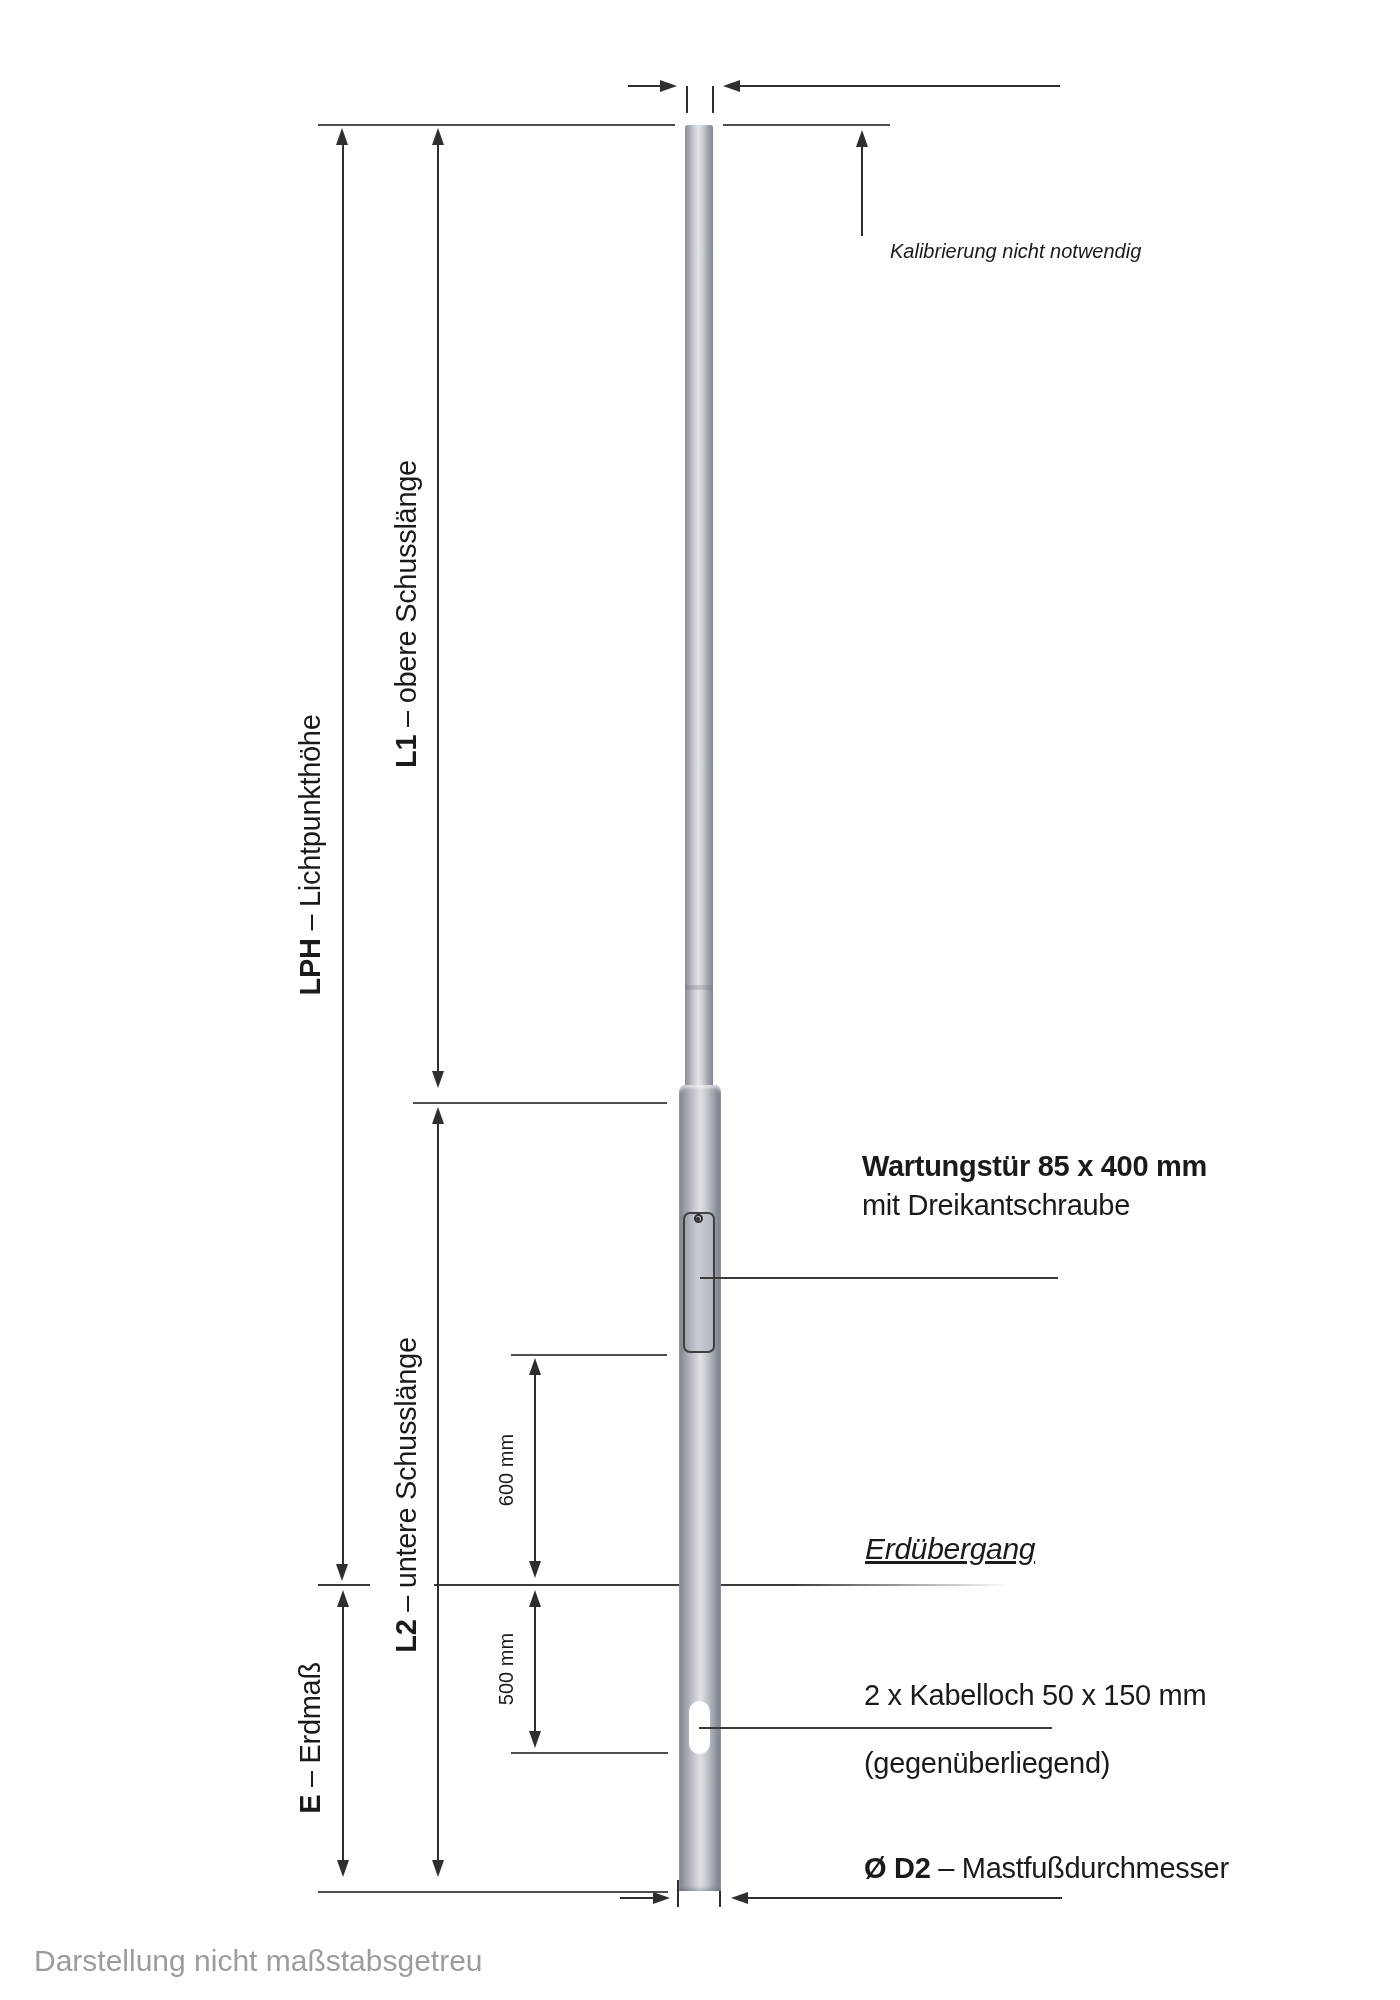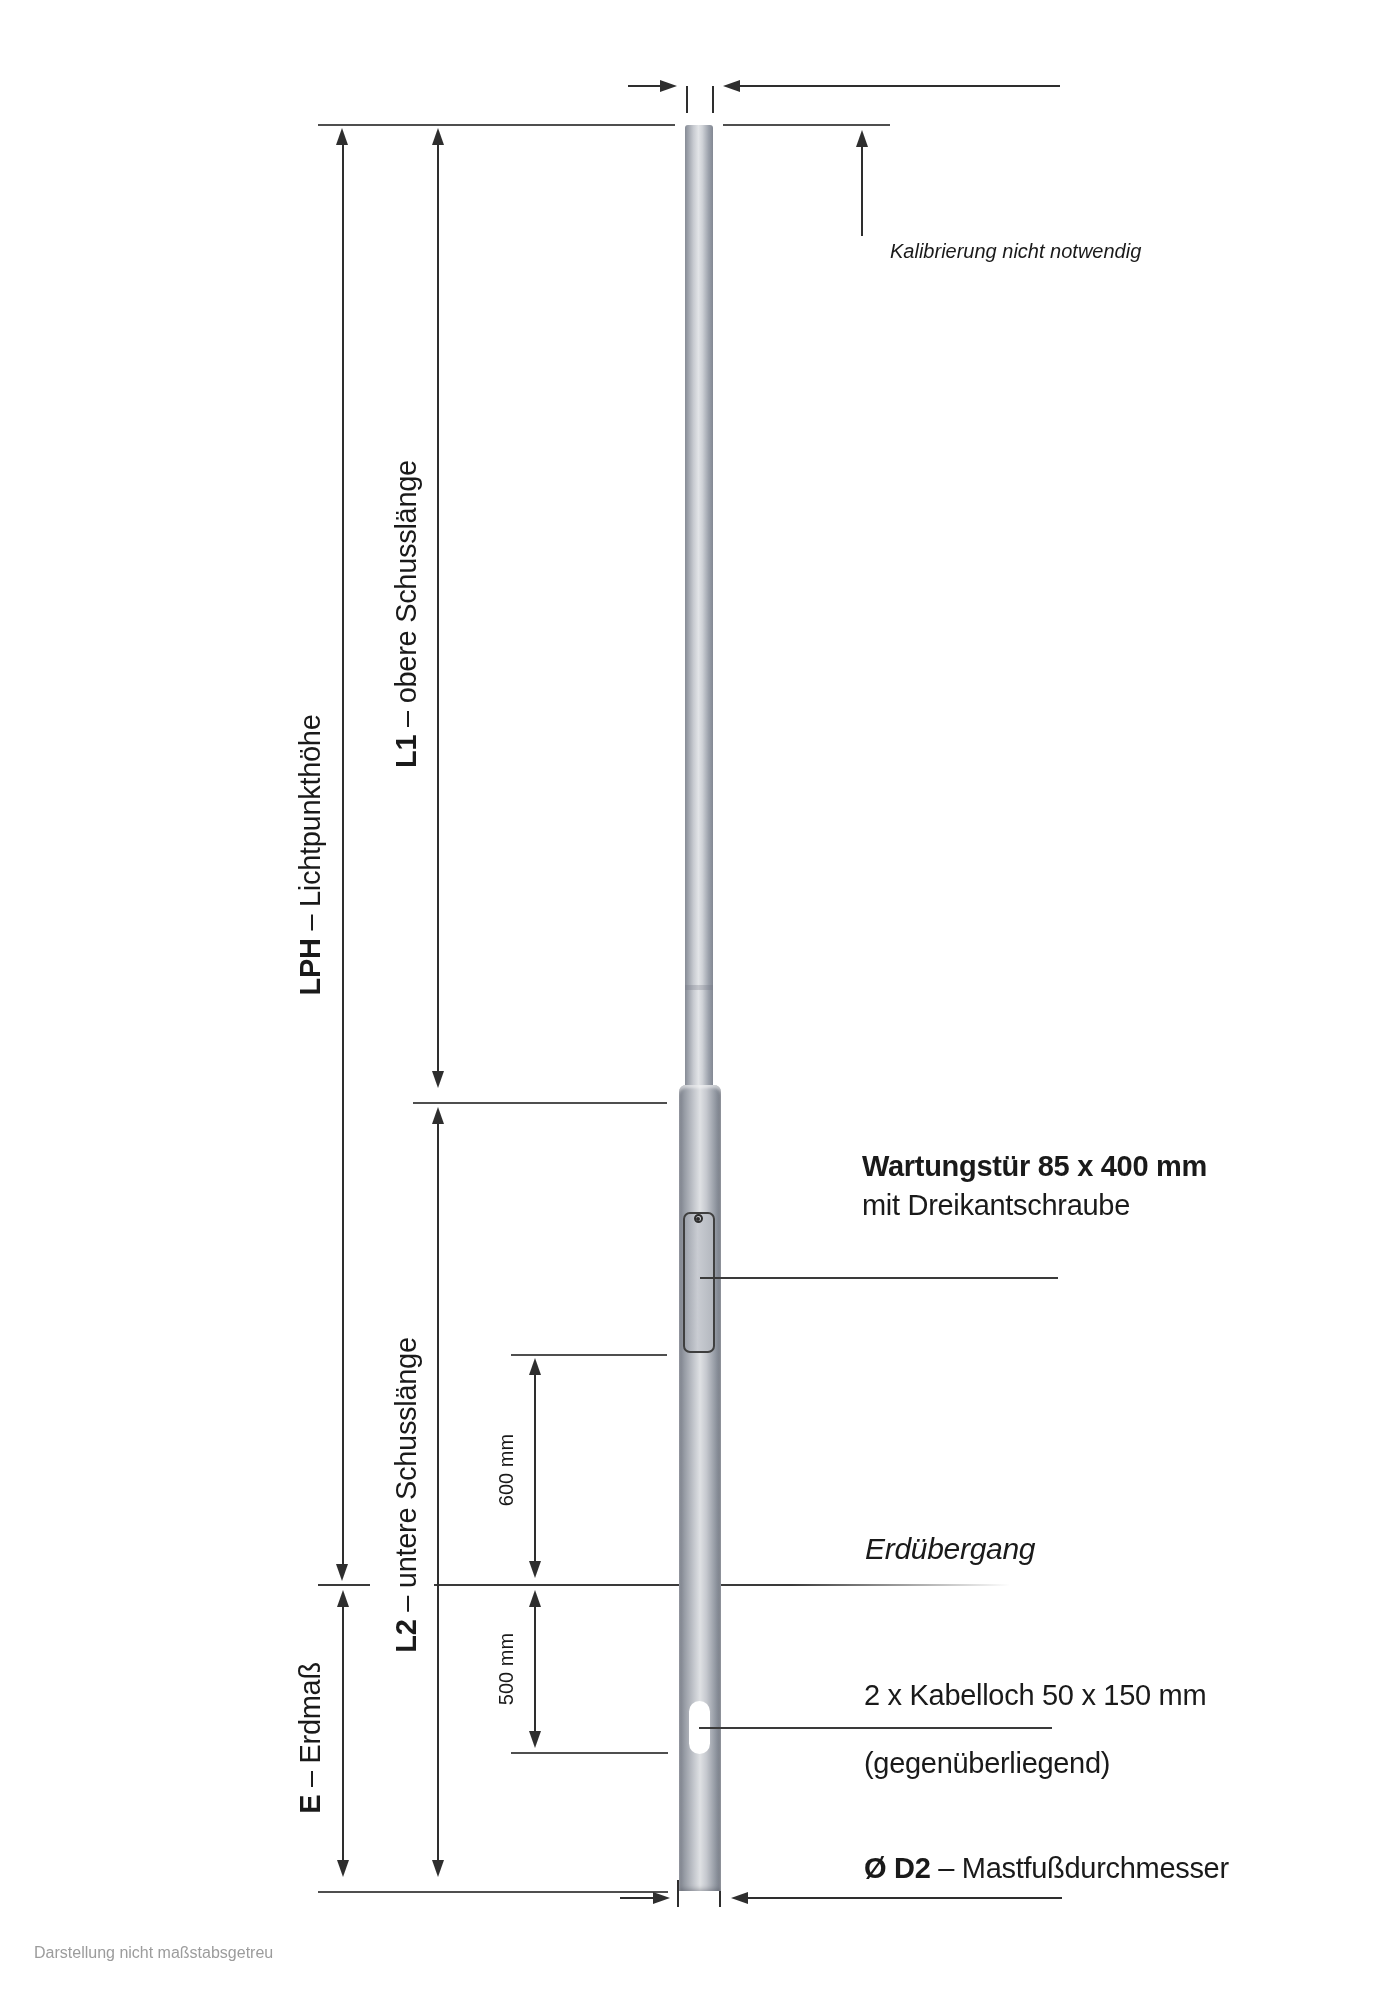--- a/index.html
+++ b/index.html
@@ -21,21 +21,21 @@
   .vlabel{position:absolute;transform:translate(-50%,-50%) rotate(-90deg);transform-origin:center;
           white-space:nowrap;font-size:29px;letter-spacing:-0.3px;}
   .vlabel b{font-weight:bold;}
   .vlabel.small{font-size:20px;letter-spacing:0;}
   
   .note{position:absolute;font-size:29px;letter-spacing:-0.3px;white-space:nowrap;}
   .note b{font-weight:bold;}
   .note.sub{font-size:23px;letter-spacing:0;}
   .note.italic{font-style:italic;font-weight:300;font-size:30px;}
   .note.italic-small{font-style:italic;font-size:20px;letter-spacing:0;}
-  .footer-note{position:absolute;font-size:16px;color:#9c9c9c;letter-spacing:0;}
+  .footer-note{position:absolute;font-size:30px;color:#9c9c9c;letter-spacing:0;}
   
   .tube-upper{position:absolute;left:685px;top:125px;width:28px;height:960px;
     background:linear-gradient(90deg,#868b95 0%,#9ba0a9 10%,#c7cad0 30%,#e2e4e7 48%,#cfd2d7 62%,#9aa0aa 85%,#838893 100%);
     border-radius:3px 3px 0 0;}
   .tube-seam{position:absolute;left:0;top:860px;width:100%;height:5px;background:rgba(115,120,132,0.30);}
   .tube-lower{position:absolute;left:679px;top:1085px;width:42px;height:806px;
     background:linear-gradient(90deg,#7e838d 0%,#959aa3 12%,#c3c6cc 35%,#dfe1e4 50%,#c6c9cf 65%,#8f959f 88%,#7a7f89 100%);
     border-radius:7px 7px 0 0;box-shadow:inset 0 3px 3px rgba(255,255,255,0.55), inset 0 -2px 4px rgba(60,64,74,0.35);}
   .door{position:absolute;left:683px;top:1212px;width:32px;height:141px;box-sizing:border-box;
     border:2px solid #3f3f3f;border-radius:7px;
@@ -128,21 +128,21 @@
   </div>
   <div class="vlabel small" style="left:506px;top:1470px;">600 mm</div>
   <div class="vlabel small" style="left:506px;top:1669px;">500 mm</div>
 
 
   <div class="note italic-small" style="left:890px;top:212px;margin-top:28px;">Kalibrierung nicht notwendig</div>
 
   <div class="note" style="left:862px;top:1150px;font-weight:bold;">Wartungstür 85 x 400 mm</div>
   <div class="note" style="left:862px;top:1189px;">mit Dreikantschraube</div>
 
-  <div class="note italic" style="left:865px;top:1532px;">Erdübergang</div>
+  <div class="note italic" style="left:865px;top:1532px;text-decoration:underline;">Erdübergang</div>
 
   <div class="note" style="left:864px;top:1679px;">2 x Kabelloch 50 x 150 mm</div>
   <div class="note" style="left:864px;top:1747px;">(gegenüberliegend)</div>
 
   <div class="note" style="left:864px;top:1852px;">
     <b>Ø D2</b><span> – Mastfußdurchmesser</span>
   </div>
 
   <div class="footer-note" style="left:34px;top:1944px;">Darstellung nicht maßstabsgetreu</div>
 

